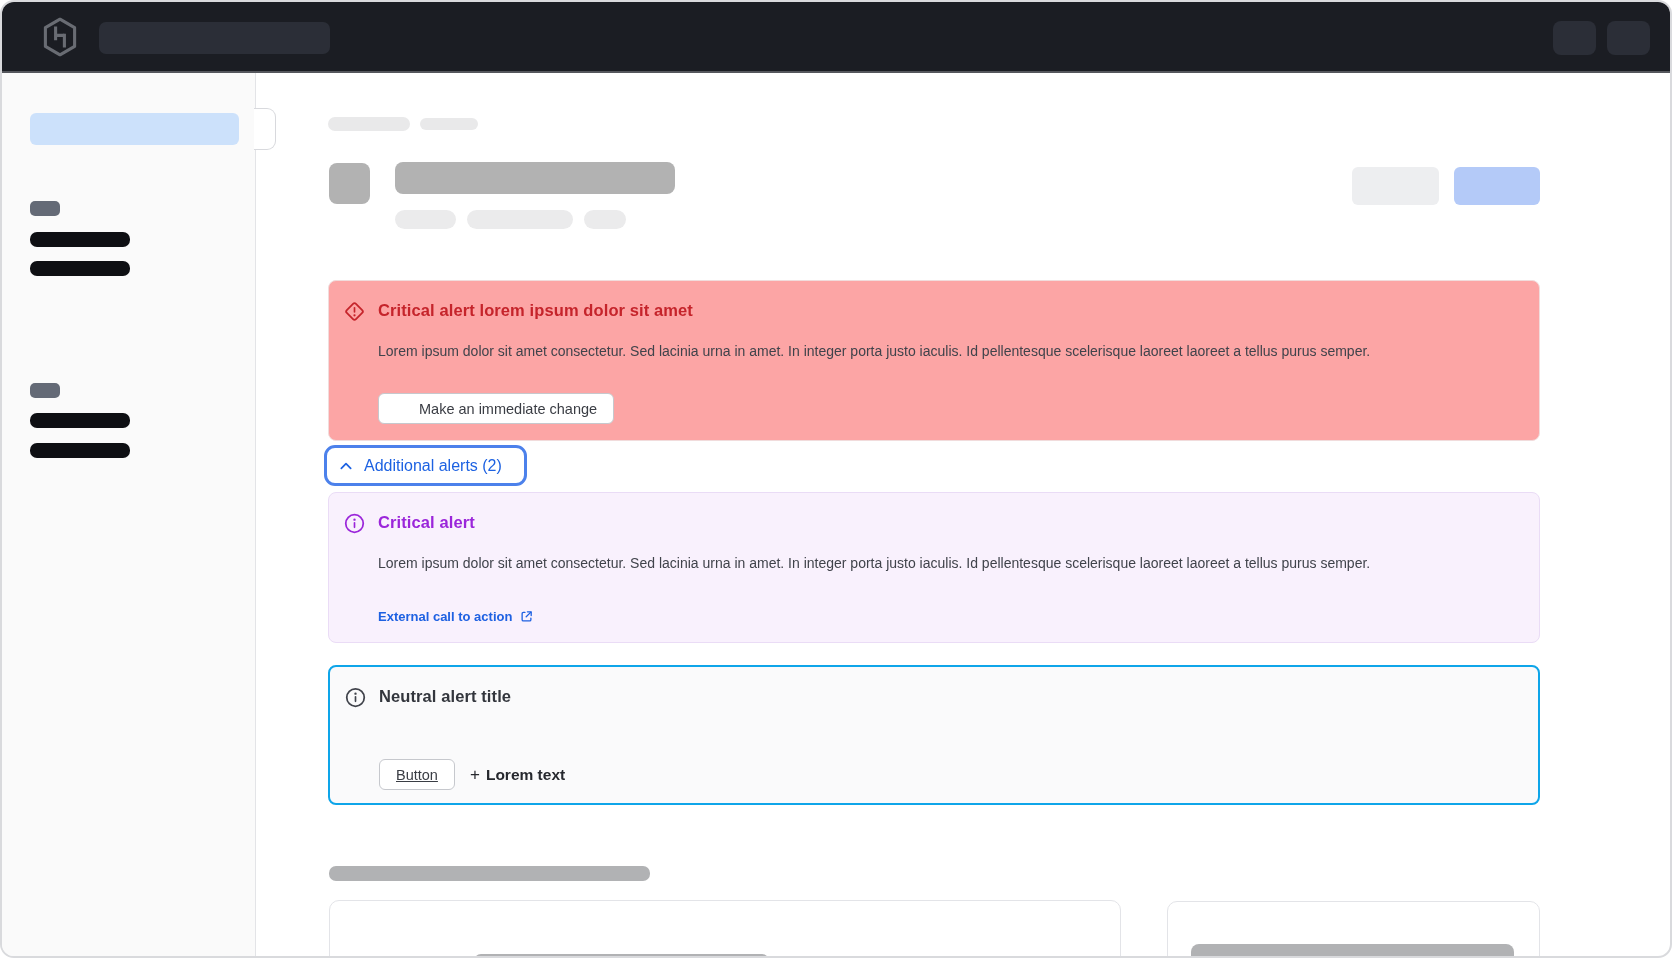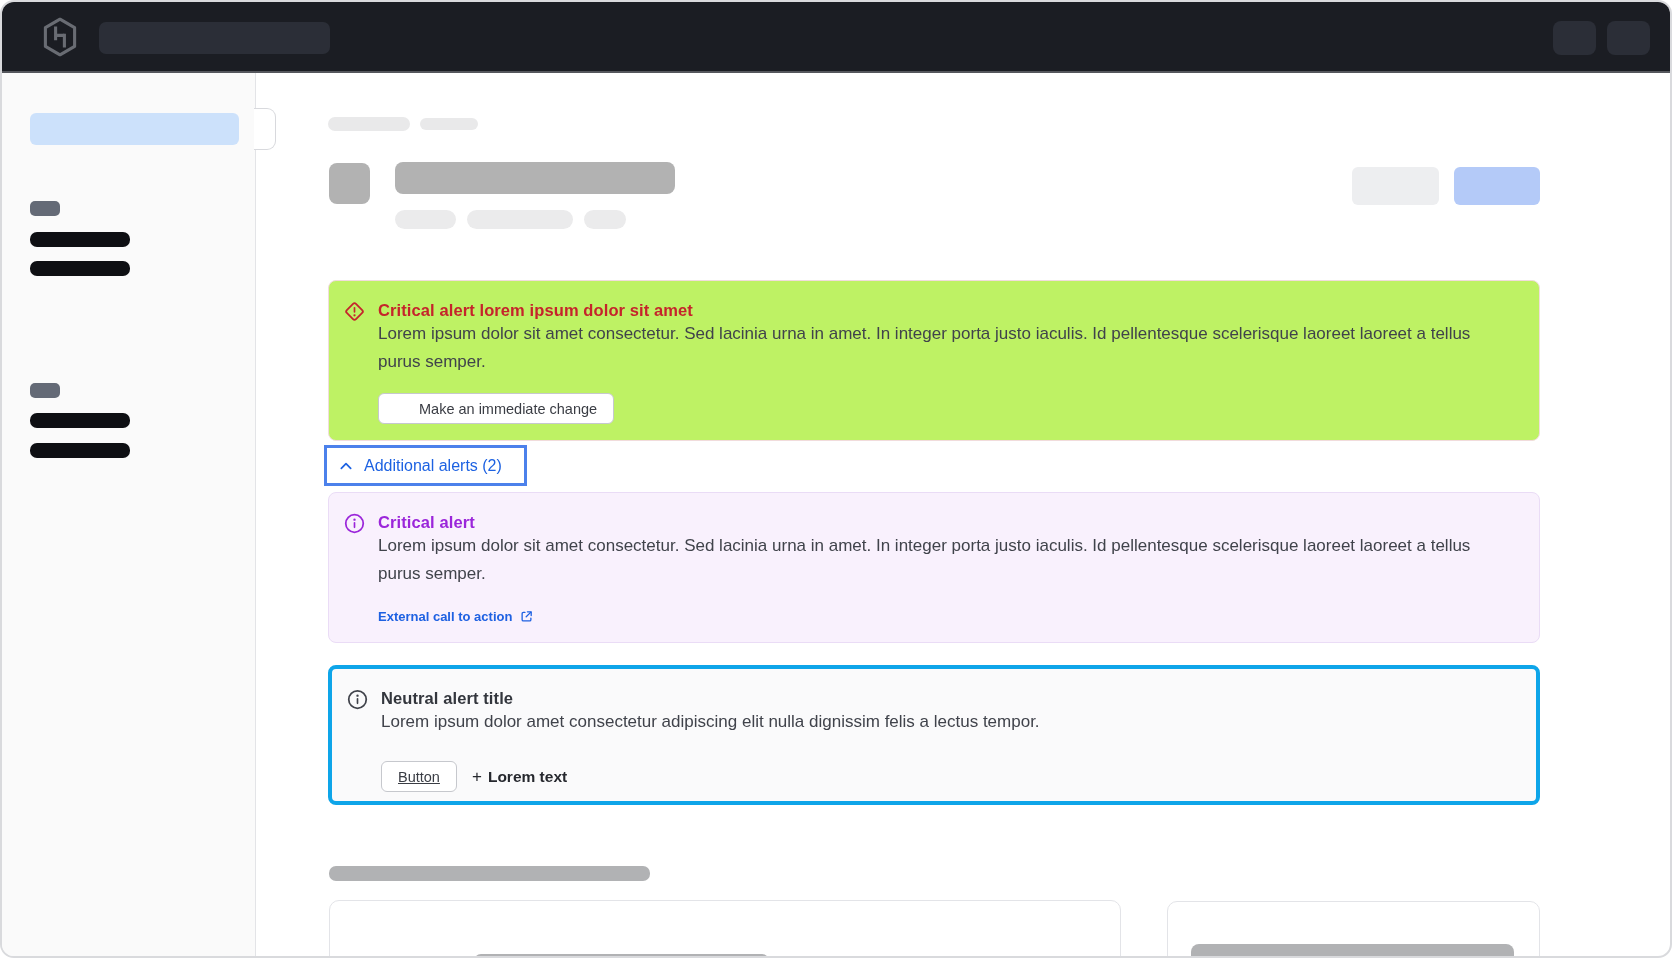--- a/index.html
+++ b/index.html
@@ -24,37 +24,37 @@
   .bc-pill{background:#e9e9ea;border-radius:7px;}
   .avatar-sk{left:327px;top:161px;width:41px;height:41px;background:#b2b2b2;border-radius:8px;}
   .title-sk{left:393px;top:160px;width:280px;height:32px;background:#b2b2b2;border-radius:8px;}
   .meta-pill{top:208px;height:19px;background:#ebebec;border-radius:10px;}
   .hdr-btn{top:165px;height:38px;border-radius:6px;}
 
   
   .alert{left:326px;width:1212px;border-radius:8px;box-sizing:border-box;}
   .alert .a-icon{position:absolute;left:15px;top:20px;width:21px;height:21px;}
   .alert .a-title{position:absolute;left:49px;top:20px;font-size:16.5px;font-weight:700;letter-spacing:.1px;}
-  .alert .a-body{position:absolute;left:49px;top:39px;width:1125px;font-size:17px;line-height:28px;color:#40434b;}
-  .alert-critical{top:278px;height:161px;background:#bef264;border:1px solid #f1dcdc;}
+  .alert .a-body{position:absolute;left:49px;top:56px;width:1125px;font-size:14px;line-height:28px;color:#40434b;}
+  .alert-critical{top:278px;height:161px;background:#fca5a5;border:1px solid #f1dcdc;}
   .alert-critical .a-title{color:#c5242b;}
   .alert-critical .a-icon{color:#c5242b;}
   .alert-highlight{top:490px;height:151px;background:#f9f1fd;border:1px solid #eadcf6;}
   .alert-highlight .a-title{color:#9b26da;}
   .alert-highlight .a-icon{color:#9b26da;}
-  .alert-neutral{top:663px;height:140px;background:#fafafb;border:4px solid #0ea5e9;}
+  .alert-neutral{top:663px;height:140px;background:#fafafb;border:2px solid #0ea5e9;}
   .alert-neutral .a-title{color:#33363d;}
   .alert-neutral .a-icon{color:#40434b;}
 
   .ghost-btn{display:inline-flex;align-items:center;justify-content:center;background:#ffffff;border:1px solid #c6c8cd;border-radius:6px;font-size:14.5px;font-weight:500;color:#3a3d44;padding:0 16px;height:31px;box-sizing:border-box;cursor:pointer;}
   .std-link{display:inline-flex;align-items:center;gap:7px;font-size:13px;font-weight:600;color:#1e61e2;cursor:pointer;}
   .neutral-link{display:inline-flex;align-items:center;gap:6px;font-size:15.5px;font-weight:600;color:#26282e;cursor:pointer;}
 
   
-  .toggle{left:322px;top:443px;width:203px;height:41px;background:#ffffff;border:3.5px solid #4c81eb;border-radius:0;display:flex;align-items:center;gap:10px;padding-left:11px;box-sizing:border-box;cursor:pointer;}
+  .toggle{left:322px;top:443px;width:203px;height:41px;background:#ffffff;border:3.5px solid #4c81eb;border-radius:11px;display:flex;align-items:center;gap:10px;padding-left:11px;box-sizing:border-box;cursor:pointer;}
   .toggle-label{font-size:16px;font-weight:500;color:#1d62e2;}
   .toggle-chevron{width:16px;height:16px;color:#1d62e2;flex:0 0 auto;}
 
   
   .section-sk{left:327px;top:864px;width:321px;height:15px;background:#b1b2b4;border-radius:7px;}
   .card{background:#ffffff;border:1px solid #e3e4e8;border-radius:10px;box-sizing:border-box;}
   .card-left{left:327px;top:898px;width:792px;height:120px;}
   .card-right{left:1165px;top:899px;width:373px;height:120px;}
   .card-sk1{left:472px;top:952px;width:295px;height:22px;background:#b1b2b4;border-radius:7px;}
   .card-sk2{left:1189px;top:942px;width:323px;height:40px;background:#b1b2b4;border-radius:8px;}
@@ -149,21 +149,20 @@
 
   <div class="abs alert alert-neutral">
     <div class="a-icon">
       <svg viewBox="0 0 24 24" width="21" height="21">
         <circle cx="12" cy="12" r="10" fill="none" stroke="currentColor" stroke-width="2"></circle>
         <circle cx="12" cy="7.6" r="1.35" fill="currentColor"></circle>
         <rect x="11.05" y="10.3" width="1.9" height="7" rx="0.95" fill="currentColor"></rect>
       </svg>
     </div>
     <div class="a-title">Neutral alert title</div>
-    <div class="a-body">Lorem ipsum dolor amet consectetur adipiscing elit nulla dignissim felis a lectus tempor.</div>
     <button class="ghost-btn abs" style="left:49px;top:92px;text-decoration:underline;">Button</button>
     <a class="neutral-link abs" style="left:140px;top:98px;">
       <span style="font-weight:500;font-size:17px;">+</span>
       <span>Lorem text</span>
     </a>
   </div>
 
   <div class="abs section-sk"></div>
 
   <div class="abs card card-left"></div>

